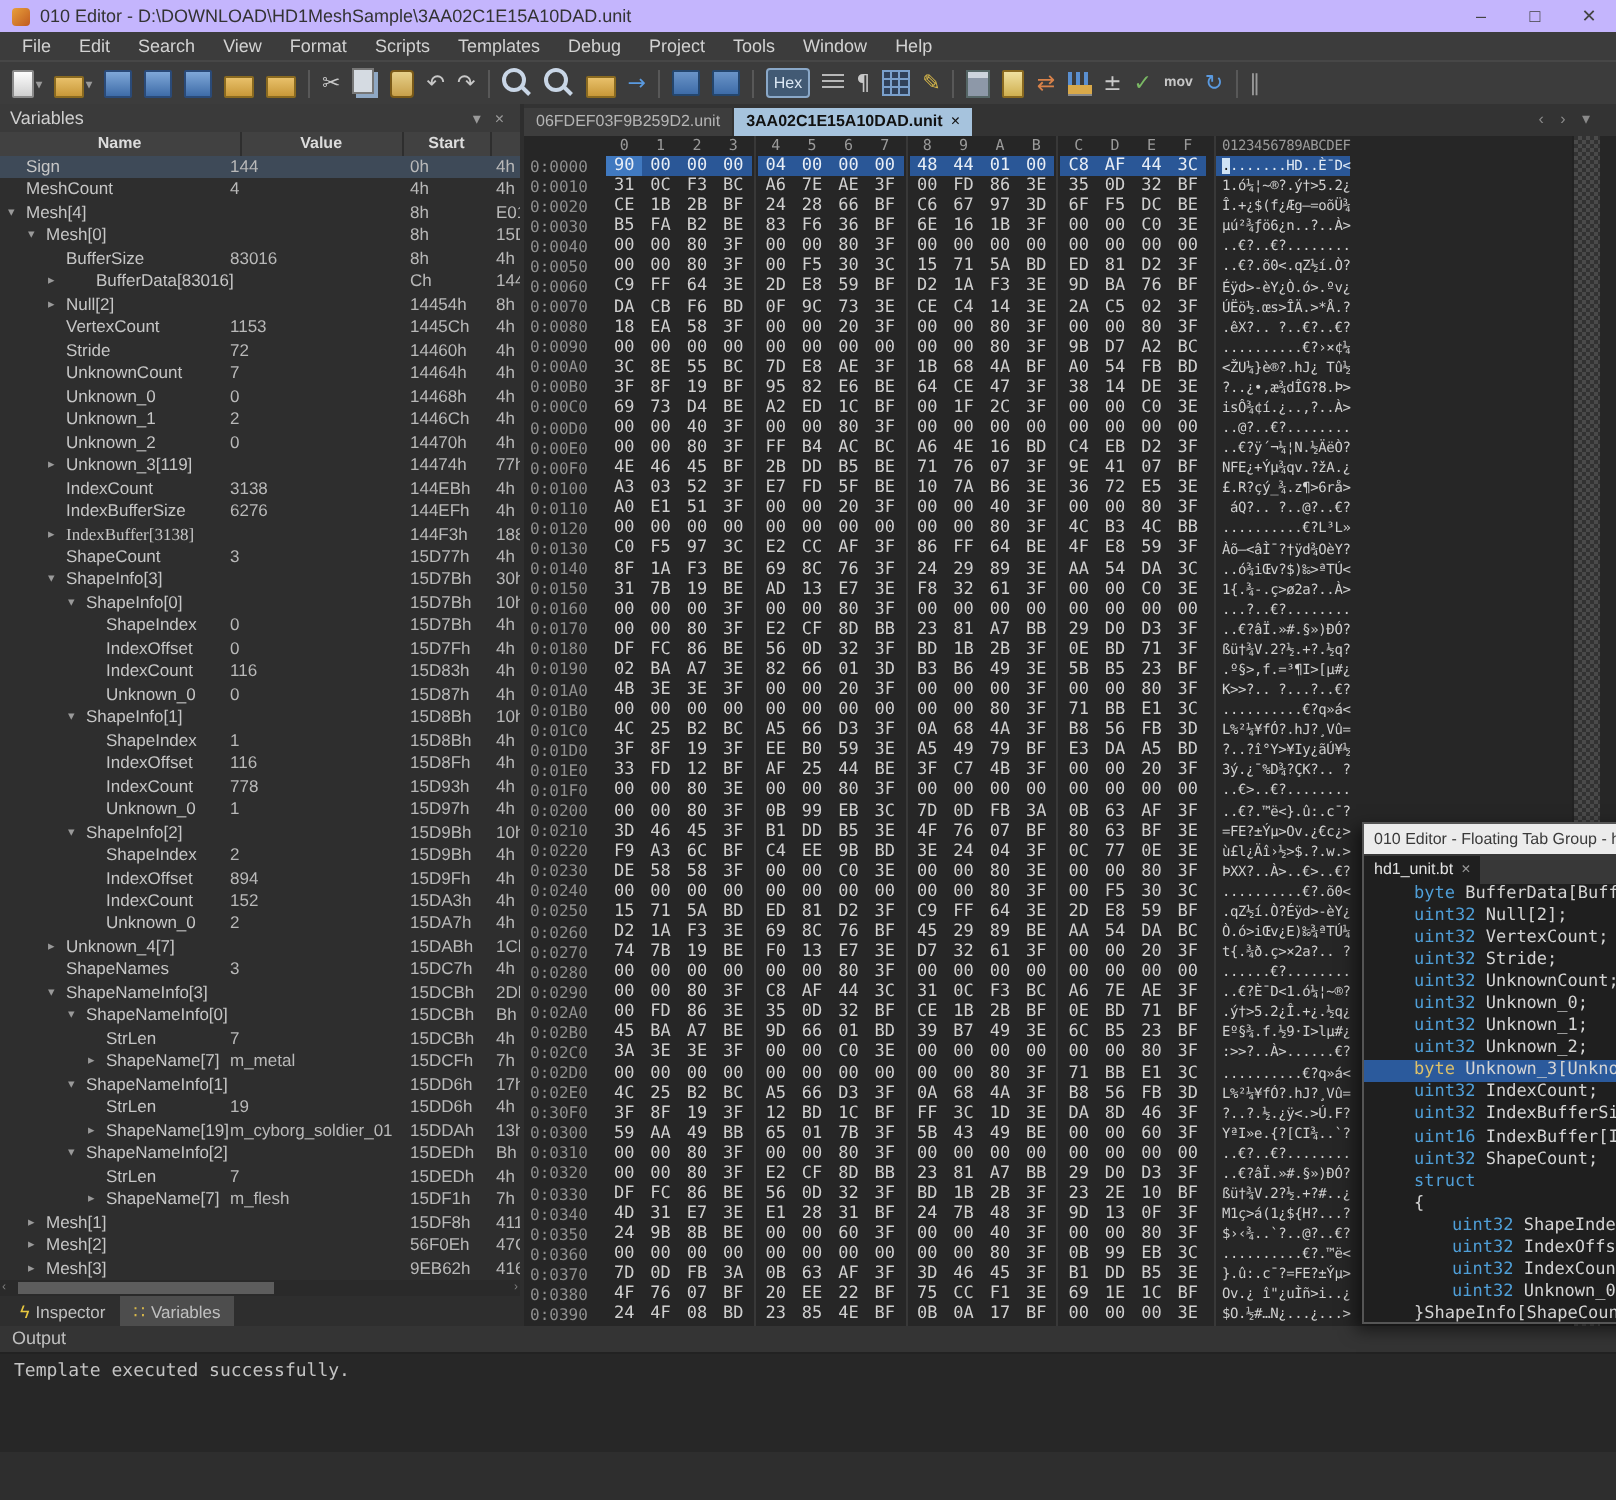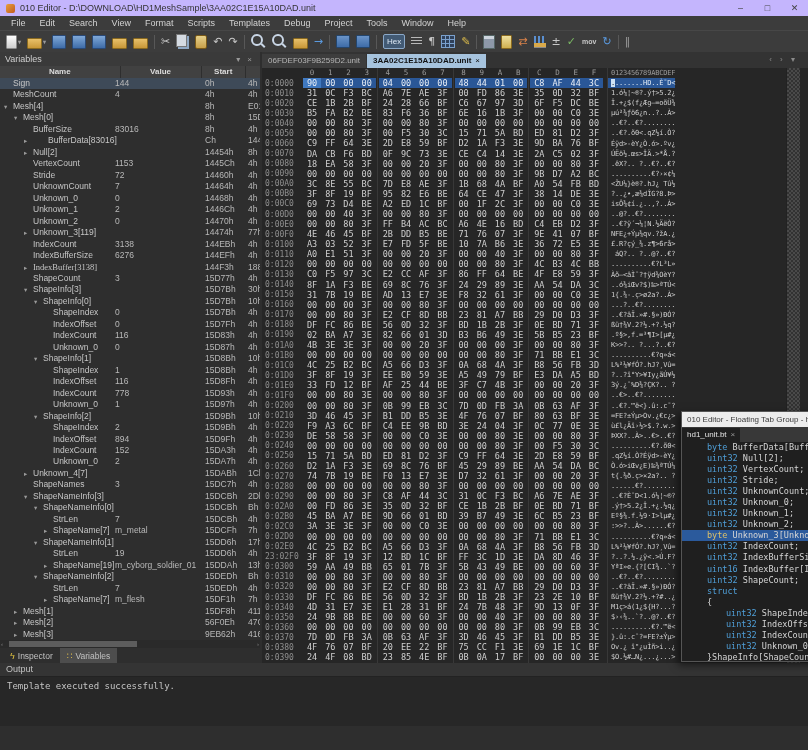--- a/index.html
+++ b/index.html
@@ -1897,21 +1897,21 @@
         </span>
         <span class="hg gb">
           <span class="hb">B8</span>
           <span class="hb">56</span>
           <span class="hb">FB</span>
           <span class="hb">3D</span>
         </span>
         <span class="hs">L%²¼¥fÓ?.hJ?¸Vû=</span>
       </div>
       <div class="hr">
-        <span class="ha">23:02F0</span>
+        <span class="ha">0:30F0</span>
         <span class="hg">
           <span class="hb">3F</span>
           <span class="hb">8F</span>
           <span class="hb">19</span>
           <span class="hb">3F</span>
         </span>
         <span class="hg gb">
           <span class="hb">12</span>
           <span class="hb">BD</span>
           <span class="hb">1C</span>

